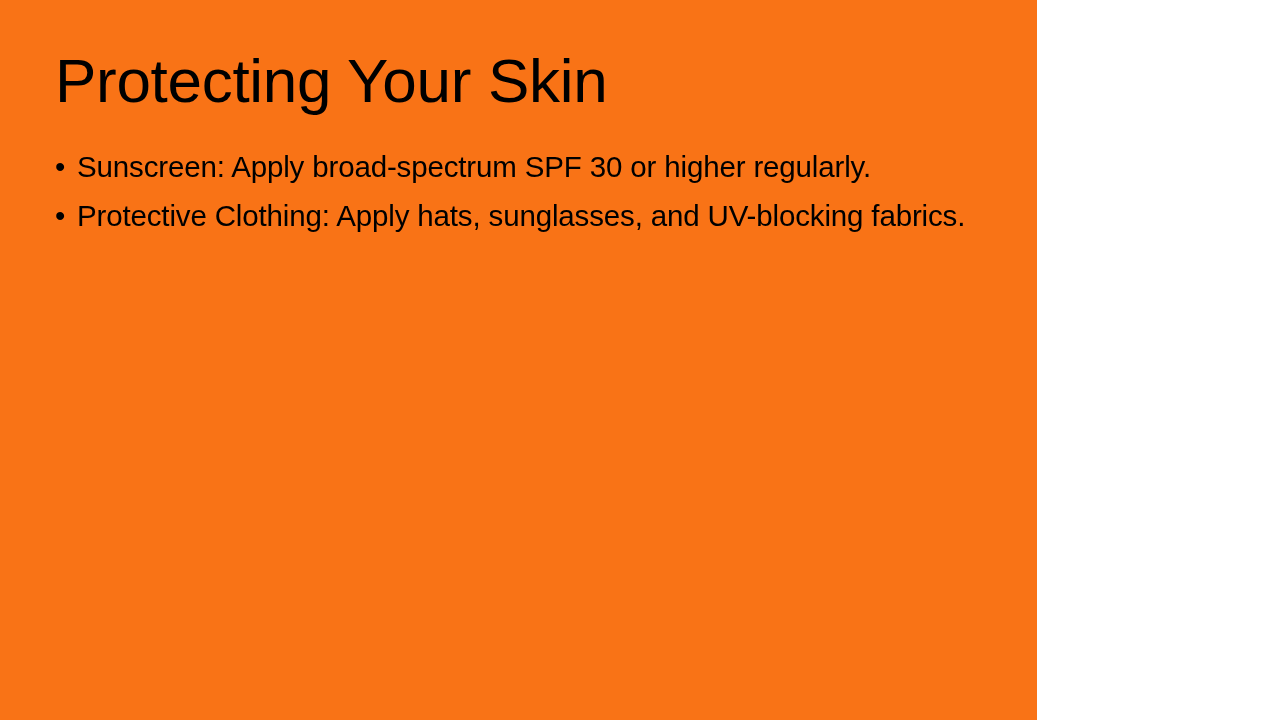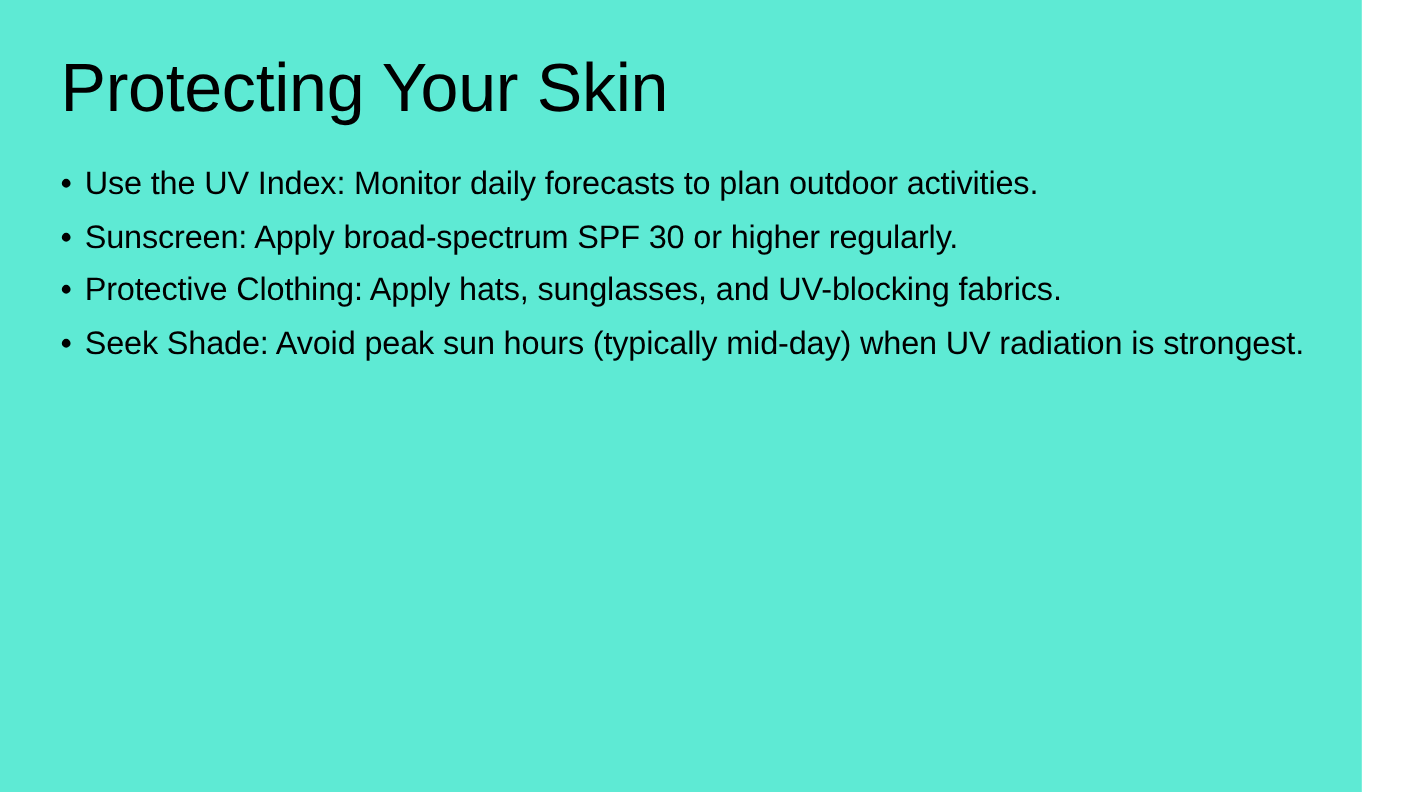--- a/index.html
+++ b/index.html
@@ -11,23 +11,23 @@
     width: 1280px;
     height: 720px;
     background: #ffffff;
     font-family: "Liberation Sans", "DejaVu Sans", sans-serif;
     -webkit-font-smoothing: antialiased;
     overflow: hidden;
   }
 
   .slide {
     position: relative;
-    width: 1238px;
+    width: 1037px;
     height: 720px;
-    background: #5eead4;
+    background: #f97316;
     box-sizing: border-box;
   }
 
   .slide-title {
     position: absolute;
     left: 55px;
     top: 48px;
     width: 1170px;
     margin: 0;
     font-size: 62px;
@@ -72,31 +72,25 @@
 </style>
 </head>
 <body style="background: rgb(255, 255, 255);">
 
 <div class="slide">
 
   <h1 class="slide-title">Protecting Your Skin</h1>
 
   <div class="body-block">
 
-    <p class="bullet-line">
-      <span class="dot">•</span><span class="txt">Use the UV Index: Monitor daily forecasts to plan outdoor activities.</span>
-    </p>
 
     <p class="bullet-line">
       <span class="dot">•</span><span class="txt">Sunscreen: Apply broad-spectrum SPF 30 or higher regularly.</span>
     </p>
 
     <p class="bullet-line">
       <span class="dot">•</span><span class="txt">Protective Clothing: Apply hats, sunglasses, and UV-blocking fabrics.</span>
     </p>
 
-    <p class="bullet-line">
-      <span class="dot">•</span><span class="txt">Seek Shade: Avoid peak sun hours (typically mid-day) when UV radiation is strongest.</span>
-    </p>
 
   </div>
 
 </div>
 
 </body></html>

